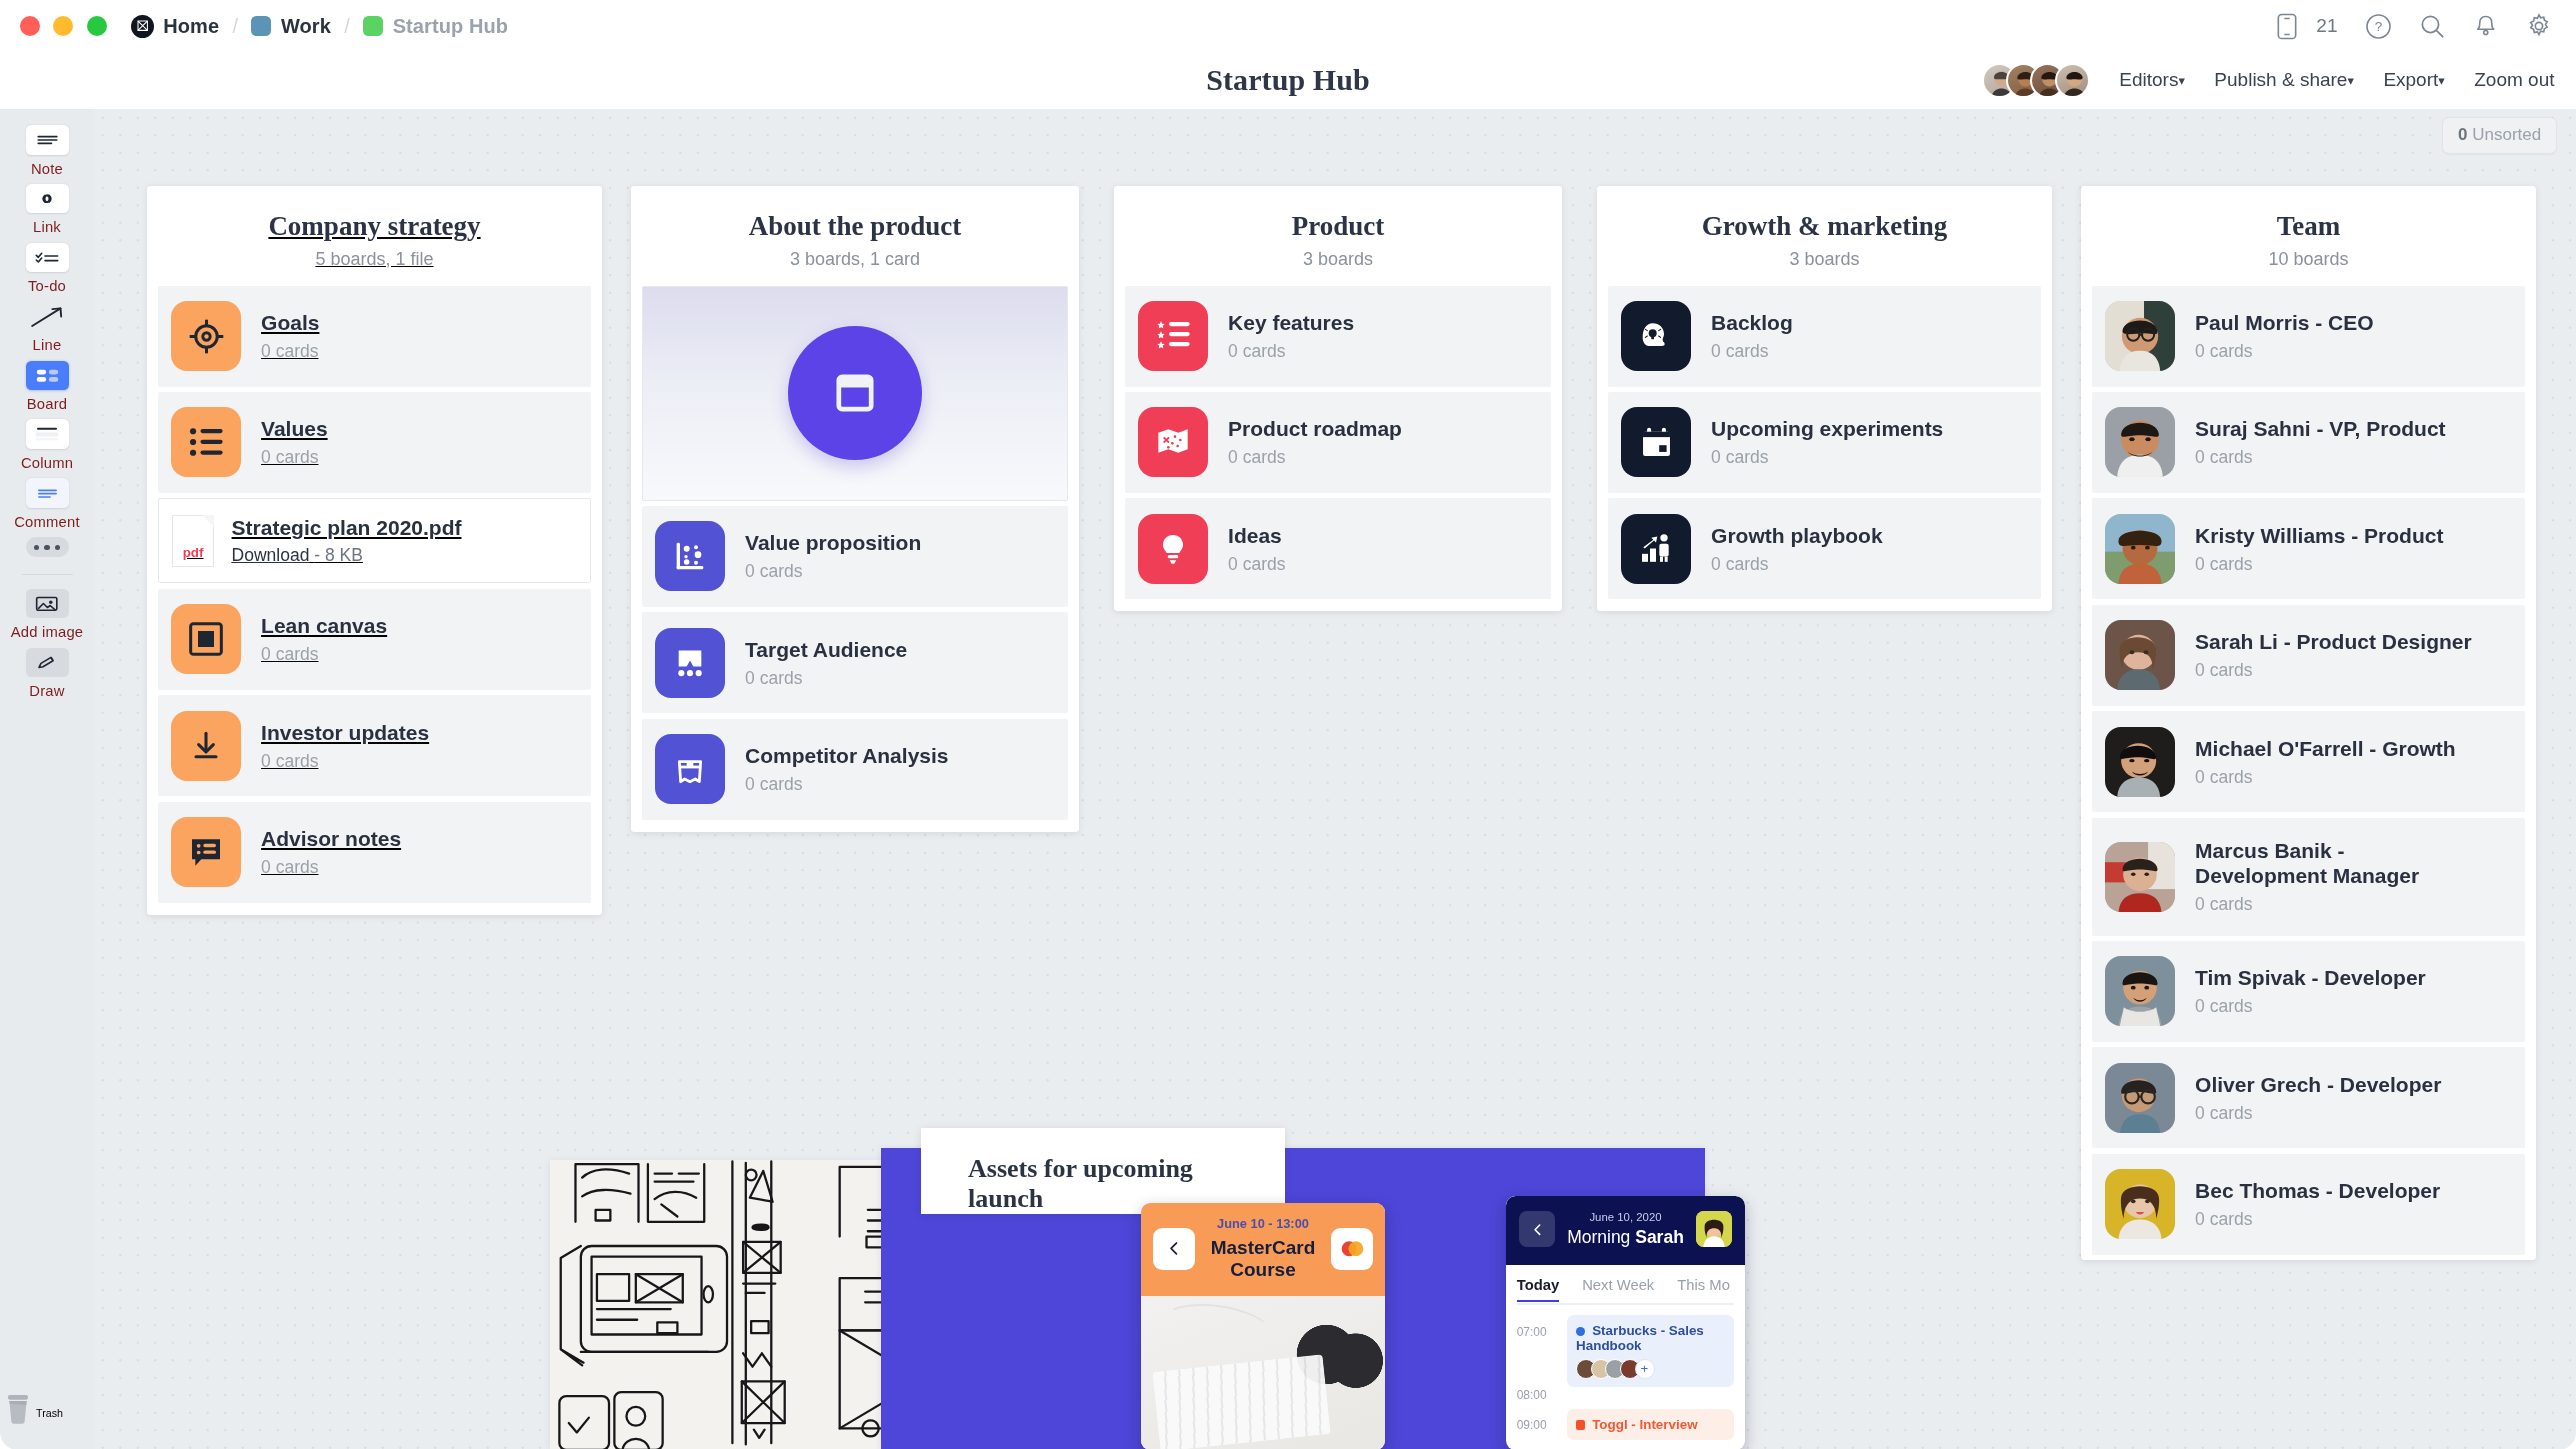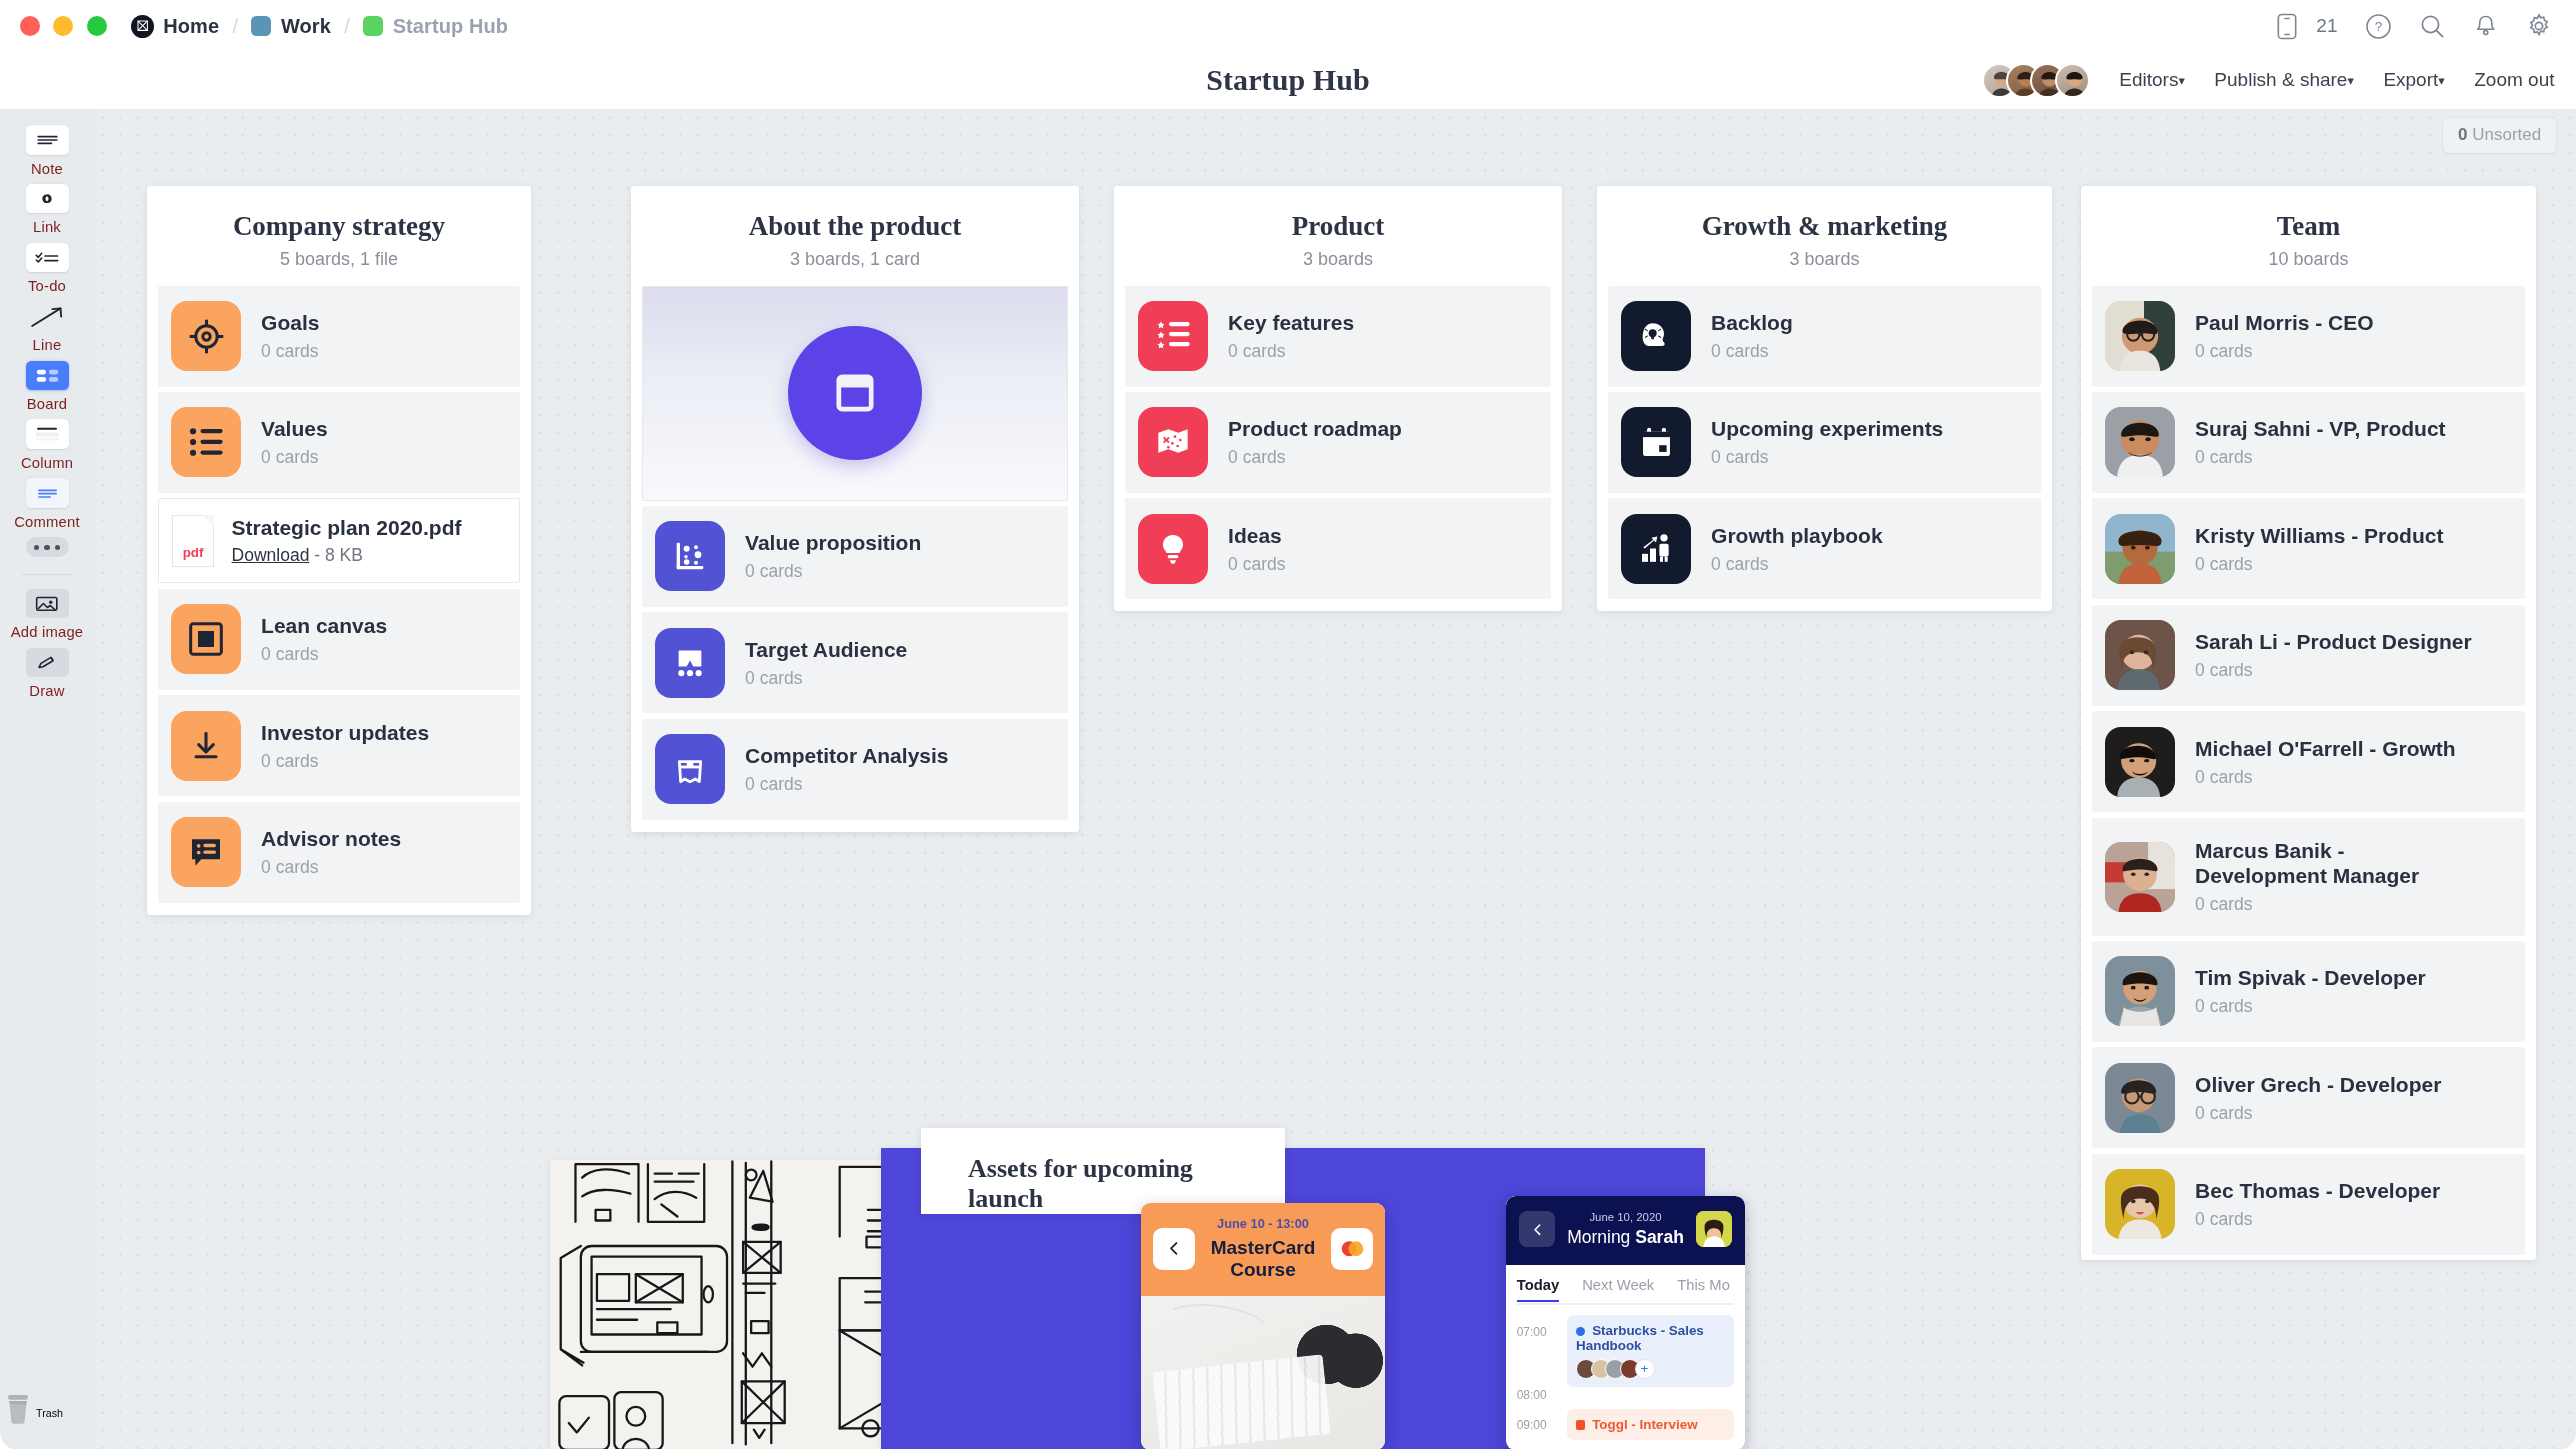--- a/index.html
+++ b/index.html
@@ -537,21 +537,21 @@
     </div>
   </div>
 
   <div class="canvas">
 
     <div class="unsorted-badge">
       <b>0</b>
       <span>Unsorted</span>
     </div>
 
-    <div class="column" style="left:53px; top:77px; width:384px;">
+    <div class="column" style="left:53px; top:77px; width:455px;text-decoration:underline;">
       <div class="col-head">
         <div class="col-title">Company strategy</div>
         <div class="col-sub">5 boards, 1 file</div>
       </div>
 
       <div class="board-row">
         <div class="board-icon orange">
           <svg width="39" height="39" viewBox="0 0 58 58">
               <g fill="none" stroke="#1f2633" stroke-width="4.4">
                 <circle cx="29" cy="29" r="16"></circle>

